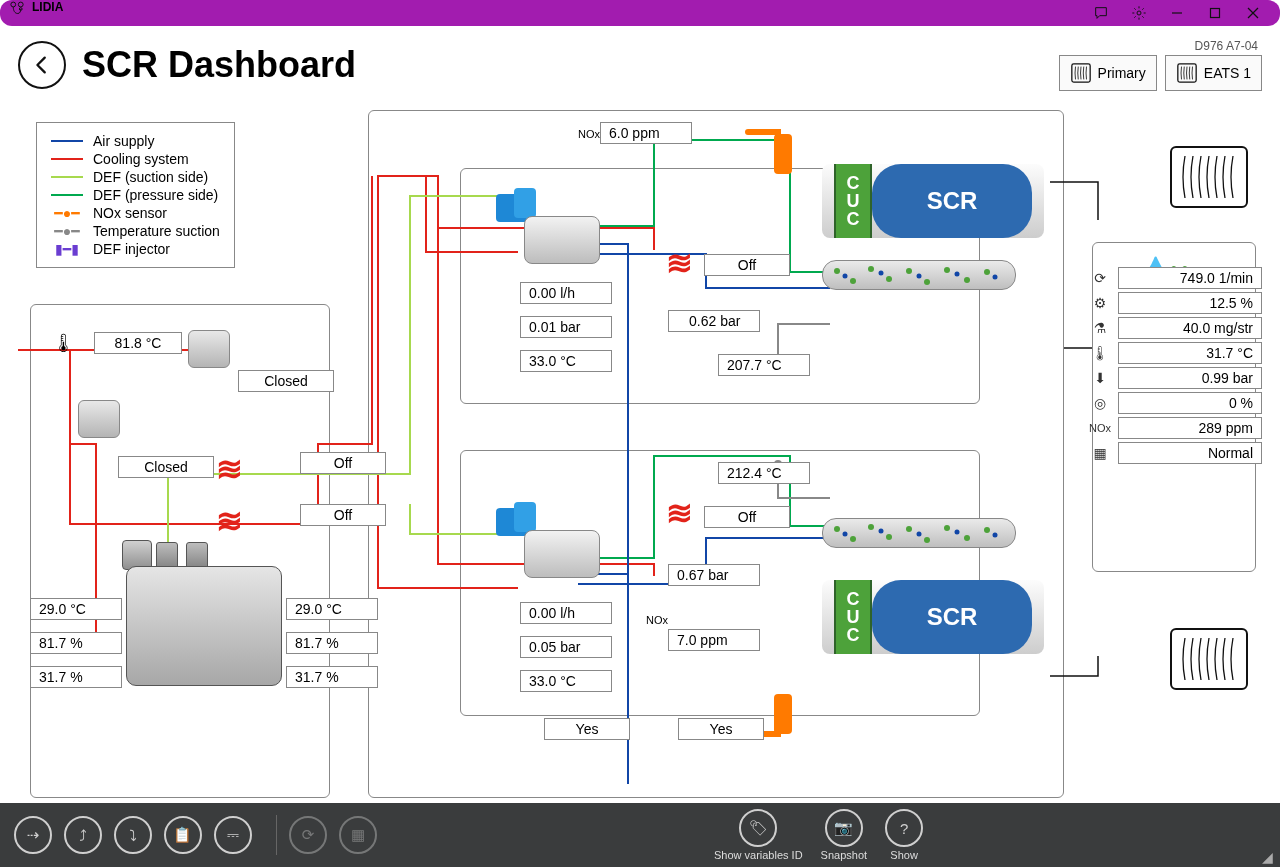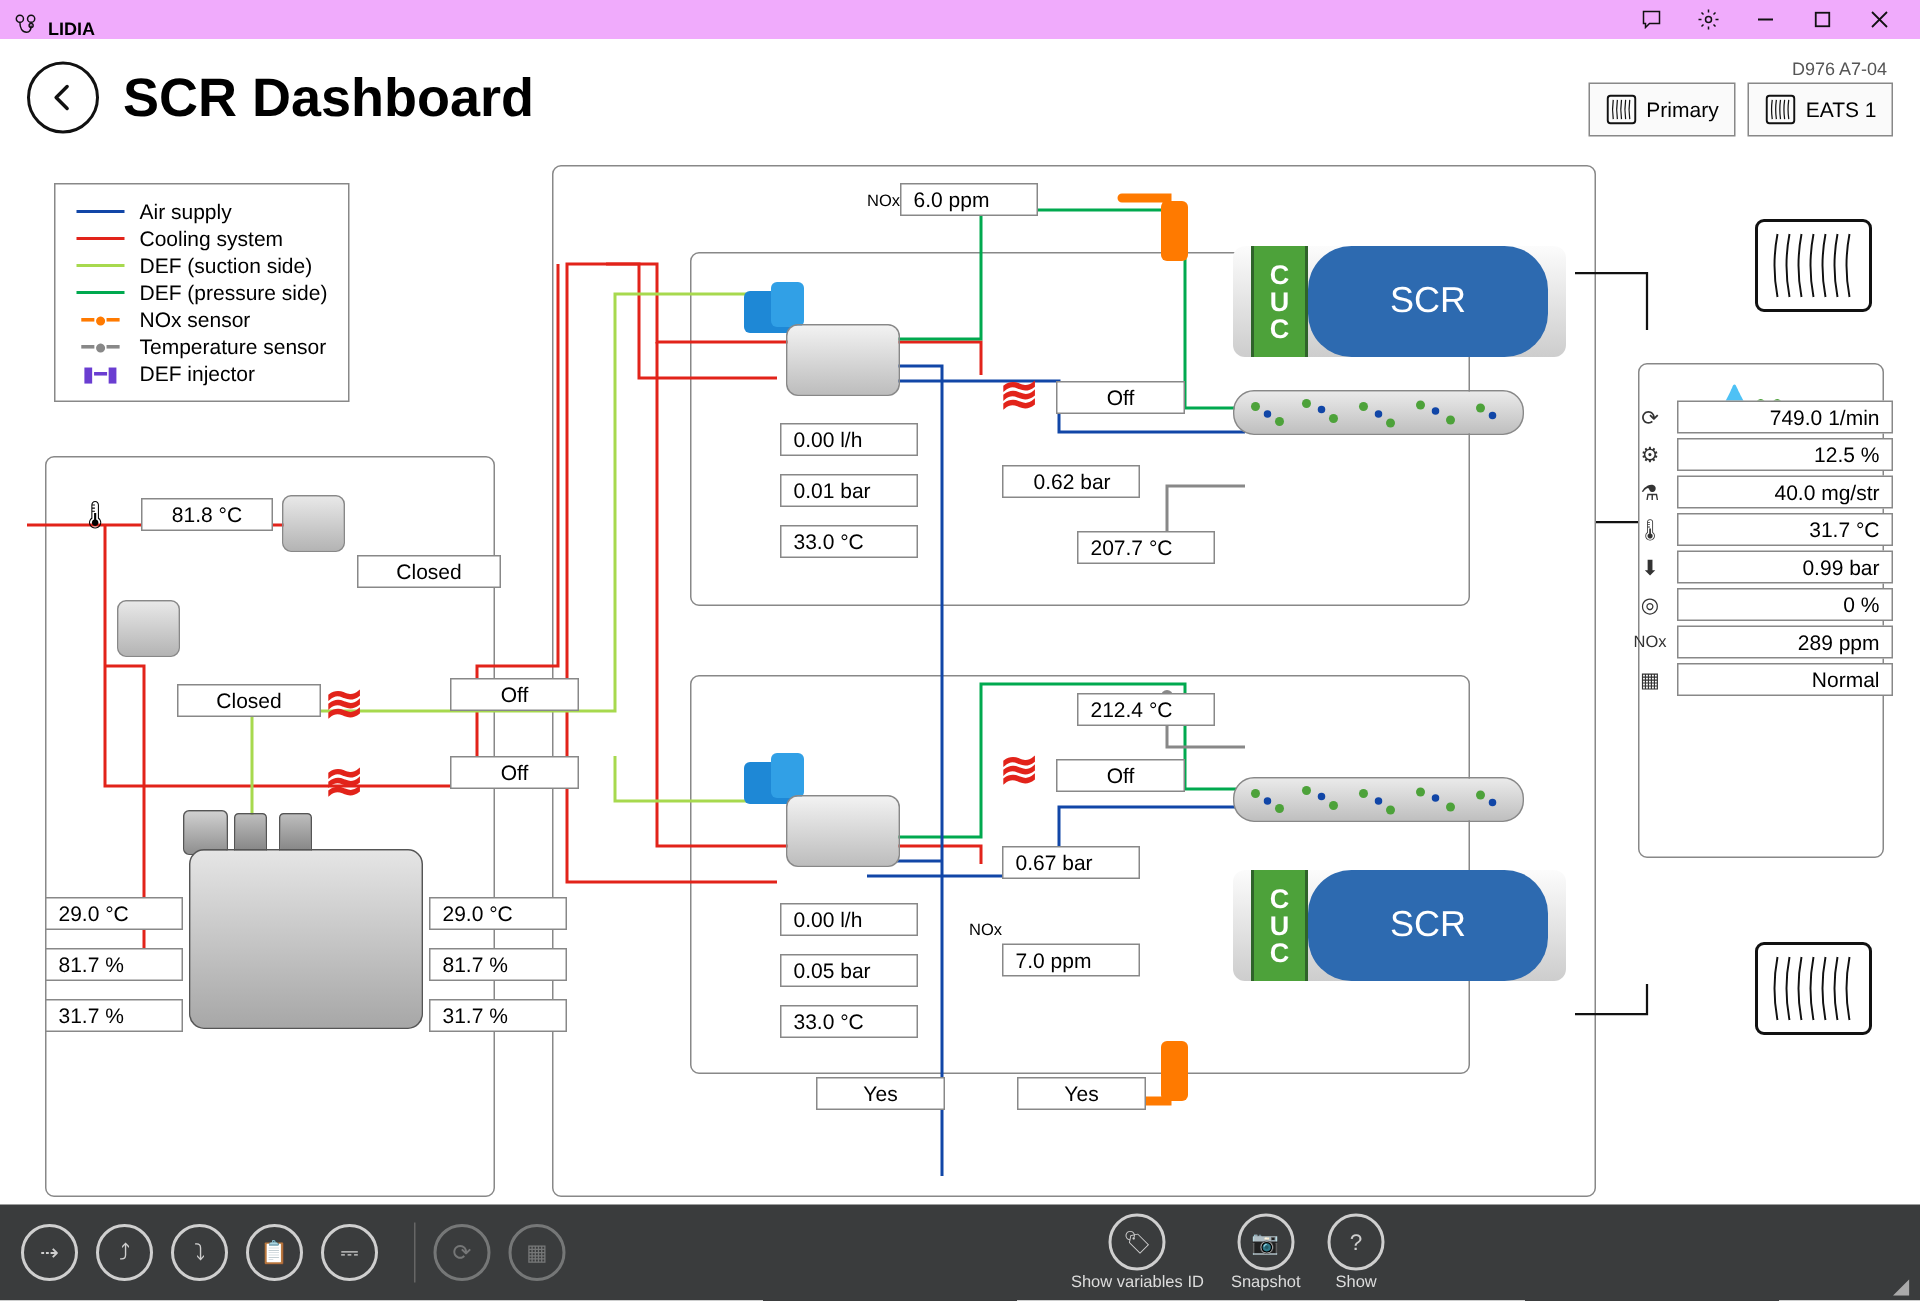--- a/index.html
+++ b/index.html
@@ -1,19 +1,19 @@
 <!DOCTYPE html>
 <html><head>
 <meta charset="utf-8">
 <style>
 * { margin: 0; padding: 0; box-sizing: border-box; font-family: Arial, Helvetica, sans-serif; }
 body { width: 1280px; height: 867px; background: #fff; overflow: hidden; position: relative; }
 
 
-.titlebar { height: 26px; background: #f0abfc; display: flex; align-items: flex-end; padding: 0 8px; }
+.titlebar { height: 26px; background: #a21caf; display: flex; align-items: flex-start; padding: 0 8px; border-radius: 12px; }
 .titlebar .app-icon { width: 18px; height: 18px; }
 .titlebar .app-name { font-size: 12px; margin-left: 6px; font-weight: 600; }
 .titlebar .spacer { flex: 1; }
 .titlebar .win-btn { width: 38px; height: 26px; display:flex; align-items:center; justify-content:center; font-size:13px; cursor:pointer; }
 
 
 .header { height: 78px; display:flex; align-items:center; padding: 0 18px; }
 .back-btn { width:48px; height:48px; border:2px solid #111; border-radius:50%; display:flex; align-items:center; justify-content:center; cursor:pointer; margin-right:16px; }
 .page-title { font-size: 36px; font-weight: 700; }
 .header .spacer { flex:1; }
@@ -43,21 +43,21 @@
 .side-row { display:flex; align-items:center; gap:6px; margin:3px 0; }
 .side-row .icn { width:24px; text-align:center; font-size:14px; color:#333; }
 .side-row .v { border:1px solid #888; flex:1; text-align:right; padding:2px 8px; font-size:14px; background:#fff; }
 
 .ecu-art { position:absolute; width:78px; height:62px; border:2px solid #111; border-radius:6px; background:#fff; display:flex; align-items:center; justify-content:center; }
 
 .scr-unit { position:absolute; width:252px; height:120px; }
 .scr-body { position:absolute; left:20px; top:16px; width:222px; height:74px; border-radius:8px; background:linear-gradient(#fcfcfc,#cdcdcd); display:flex; align-items:stretch; }
 .scr-body .cap-l, .scr-body .cap-r { width:12px; }
 .scr-body .cuc { width:38px; background:#4da23a; color:#fff; display:flex; flex-direction:column; align-items:center; justify-content:center; font-size:18px; font-weight:700; line-height:1; border-left:2px solid #2f632a; border-right:2px solid #2f632a; }
-.scr-body .scr { flex:1; background:#2d6ab0; color:#fff; display:flex; align-items:center; justify-content:center; font-size:24px; font-weight:400;border-radius:29px; }
+.scr-body .scr { flex:1; background:#2d6ab0; color:#fff; display:flex; align-items:center; justify-content:center; font-size:24px; font-weight:700;border-radius:29px; }
 .mix-tube { position:absolute; height:30px; border-radius:14px; background:linear-gradient(#eaeaea,#bfbfbf); border:1px solid #888; }
 .particles { display:block; }
 
 .pump { position:absolute; width:130px; height:84px; }
 .pump .pbody { position:absolute; left:34px; top:28px; width:76px; height:48px; border-radius:8px; background:linear-gradient(#f2f2f2,#bdbdbd); border:1px solid #888; }
 .pump .phead { position:absolute; left:6px; top:6px; width:36px; height:28px; background:#1e88d6; border-radius:4px; }
 .pump .pcyl { position:absolute; left:24px; top:0px; width:22px; height:30px; background:#31a0e6; border-radius:4px; }
 
 .tank { position:absolute; width:166px; height:150px; }
 .tank .tbody { position:absolute; left:4px; top:26px; width:156px; height:120px; border-radius:10px; background:linear-gradient(#e5e5e5,#a7a7a7); border:1px solid #555; }
@@ -233,21 +233,21 @@
           <span class="line l-green"></span>
         </span>
         <span>DEF (pressure side)</span>
       </div>
     <div class="row">
         <span class="swatch" style="color:#ff7a00;">━●━</span>
         <span>NOx sensor</span>
       </div>
     <div class="row">
         <span class="swatch" style="color:#888;">━●━</span>
-        <span>Temperature sensor</span>
+        <span>Temperature suction</span>
       </div>
     <div class="row">
         <span class="swatch" style="color:#6a3dd1;">▮━▮</span>
         <span>DEF injector</span>
       </div>
   </div>
 
   <span class="temp-icon" style="left:34px; top:228px;">🌡</span>
   <div class="val-box left-align" style="left:76px; top:228px; width:88px;">81.8 °C</div>
 

